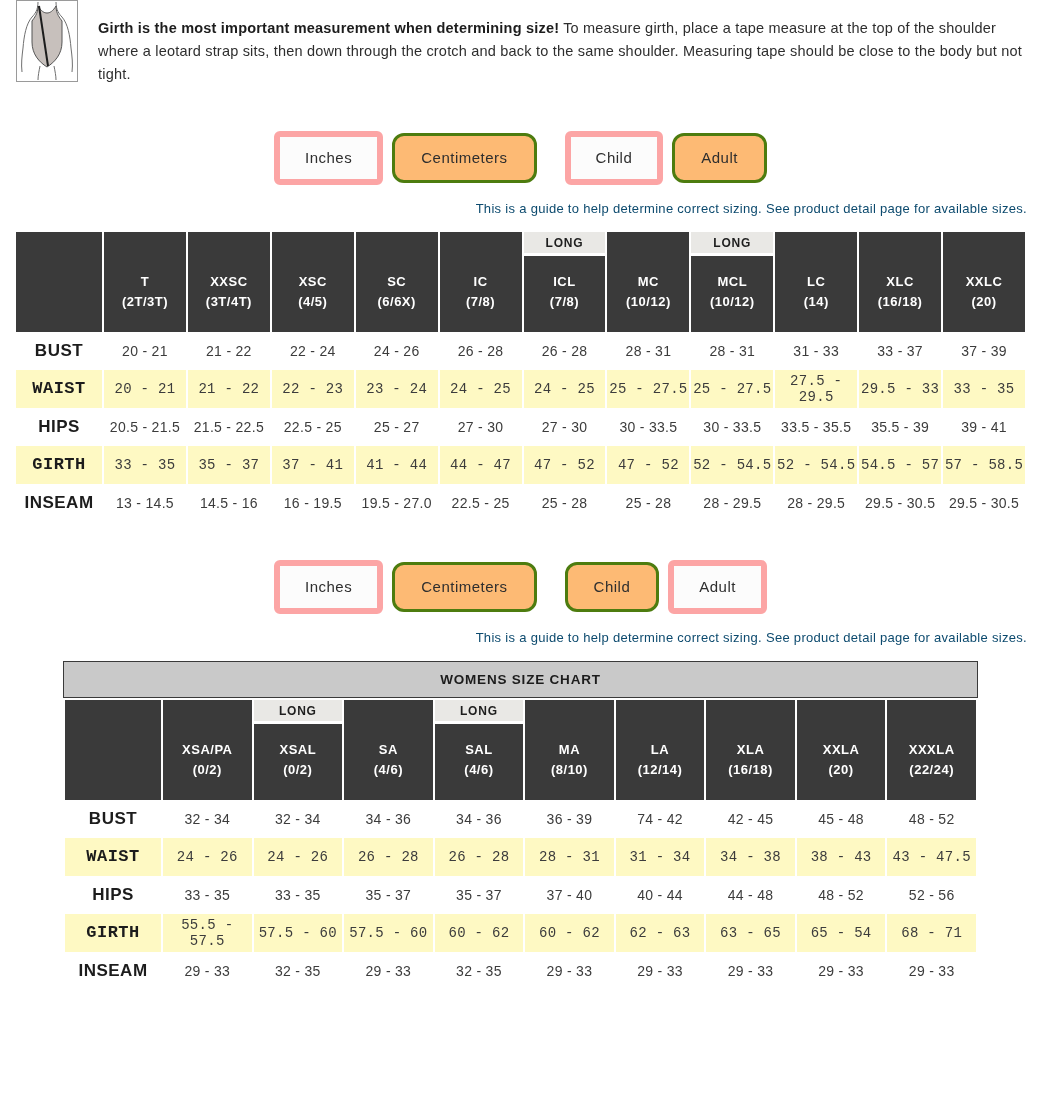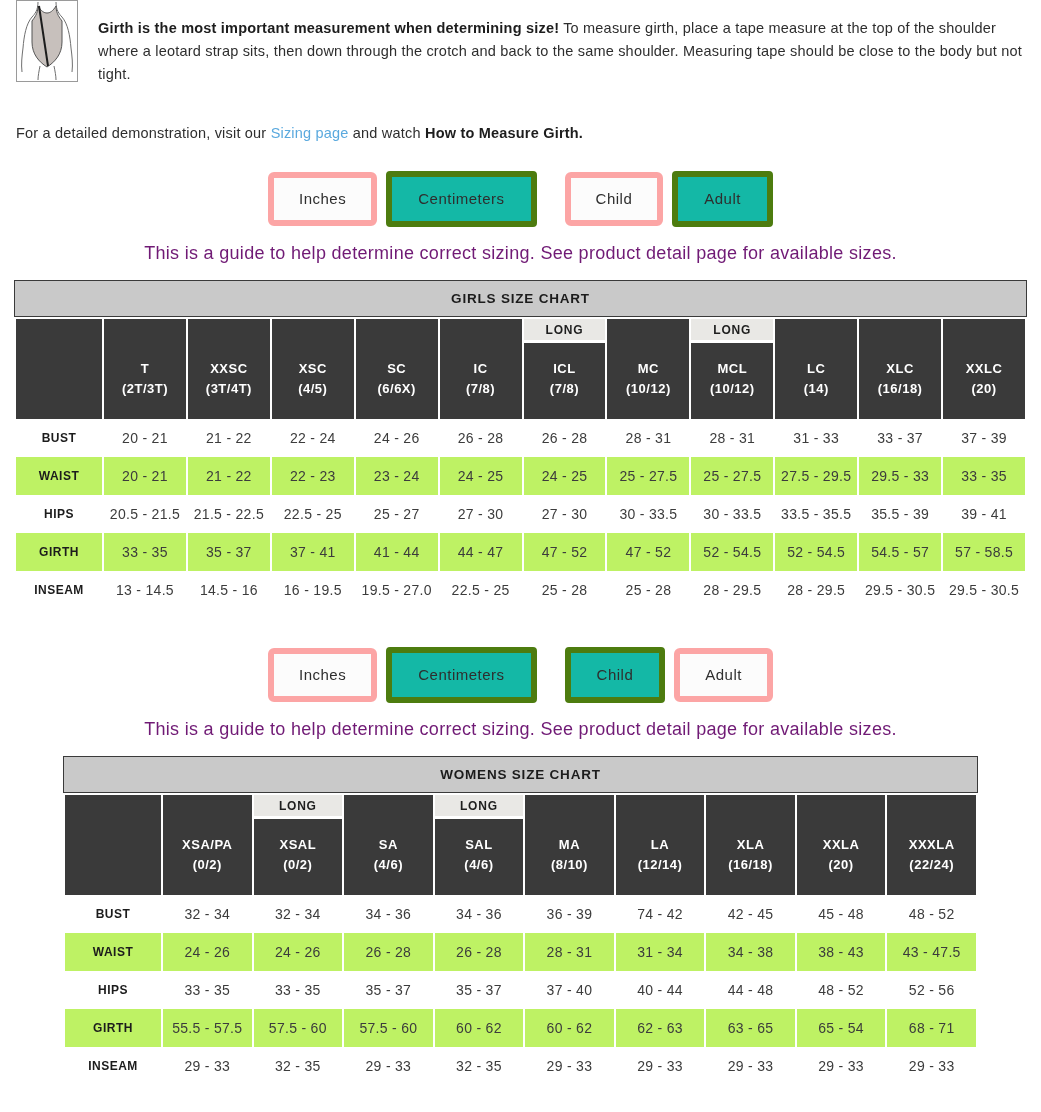--- a/index.html
+++ b/index.html
@@ -29,28 +29,28 @@
 
   .demo-line { font-size:14.5px; letter-spacing:.2px; margin:24px 0 0 2px; }
   .demo-line b { color:#1d1d1d; }
   .link-blue { color:#5aa9de; text-decoration:none; cursor:pointer; }
 
   
   .toggle-row { display:flex; justify-content:center; gap:28px; margin:30px 0 16px; }
   .toggle-group { display:flex; gap:9px; align-items:center; }
   .tbtn {
     font-family:inherit; font-size:15px; letter-spacing:.5px; color:#2e2e2e;
-    background:#14b8a6; border:6px solid #4d7c0f; border-radius:4px;
+    background:#fdba74; border:3px solid #4d7c0f; border-radius:12px;
     padding:13px 26px; cursor:pointer; line-height:1.2;
   }
   .tbtn.selected {
     background:#fcfcfc; border:6px solid #fca5a5; border-radius:6px; padding:12px 25px;
   }
 
-  .note { text-align:center; font-size:18px; letter-spacing:.3px; color:#701a75; margin:4px 0 16px; }
+  .note { text-align:right; font-size:13px; letter-spacing:.3px; color:#0c4a6e; margin:4px 0 16px; }
 
   
   .chart { margin:0 auto 14px; }
   #girls-chart { width:1013px; }
   #womens-chart { width:915px; }
   .chart-title-bar {
     background:#c9c9c9; border:1px solid #3a3a3a;
     text-align:center; font-weight:bold; font-size:13.5px; letter-spacing:.8px;
     color:#1c1c1c; padding:10px 0;
   }
@@ -67,26 +67,26 @@
     display:flex; flex-direction:column; justify-content:center; align-items:center;
     gap:3px; font-size:13px; letter-spacing:.5px; line-height:1.3;
   }
   .long-tag {
     position:absolute; top:0; left:0; width:100%; height:24px; line-height:22px;
     background:#e9e8e5; color:#1e1e1e; font-size:12px; font-weight:bold;
     letter-spacing:.8px; text-align:center; border-bottom:3px solid #ffffff;
   }
   .chart tbody tr { height:38px; }
   .chart tbody th.row-label {
-    font-size:12px; font-weight:bold; letter-spacing:.5px; color:#1c1c1c; background:#fff;
+    font-size:17px; font-weight:bold; letter-spacing:.5px; color:#1c1c1c; background:#fff;
   }
   .chart tbody td {
     text-align:center; font-size:14px; color:#3c3c3c; letter-spacing:.3px; background:#fff;
   }
-  .chart tbody tr.alt td, .chart tbody tr.alt th.row-label { background:#bef264; }
+  .chart tbody tr.alt td, .chart tbody tr.alt th.row-label { background:#fef9c3;font-family:Liberation Mono, monospace; }
 
   svg .lineart { stroke:#6f6f6f; fill:none; stroke-width:1; }
 </style>
 </head>
 <body>
 
 <div class="page">
 
 
   <div class="intro-row">
@@ -100,37 +100,35 @@
         <path class="lineart" d="M22,64 C21,69 20,74 20,78 M36,64 C37,69 38,74 38,78"></path>
 
         <path d="M20,4 C23,9 26,11 29,11 C32,11 35,9 38,4 C38,12 42,16 44,19 L44,40 C44,52 37,60 29,65 C21,60 14,52 14,40 L14,19 C16,16 20,12 20,4 Z" fill="#c7c0bc" stroke="#555" stroke-width="1"></path>
 
         <line x1="21" y1="4" x2="30" y2="64" stroke="#1d1d1d" stroke-width="2"></line>
       </svg>
     </div>
     <p class="intro-text"><b>Girth is the most important measurement when determining size!</b><span> To measure girth, place a tape measure at the top of the shoulder where a leotard strap sits, then down through the crotch and back to the same shoulder. Measuring tape should be close to the body but not tight.</span></p>
   </div>
 
-  <p class="demo-line"><span>For a detailed demonstration, visit our </span><a class="link-blue">Sizing page</a><span> and watch </span><b>How to Measure Girth.</b></p>
 
   <div class="toggle-row">
     <div class="toggle-group">
       <button class="tbtn selected">Inches</button>
       <button class="tbtn">Centimeters</button>
     </div>
     <div class="toggle-group">
       <button class="tbtn selected">Child</button>
       <button class="tbtn">Adult</button>
     </div>
   </div>
 
   <p class="note">This is a guide to help determine correct sizing. See product detail page for available sizes.</p>
 
   <div class="chart" id="girls-chart">
-      <div class="chart-title-bar">GIRLS SIZE CHART</div>
       <table>
         <colgroup>
           <col style="width: 86px;">
           <col>
           <col>
           <col>
           <col>
           <col>
           <col>
           <col>

